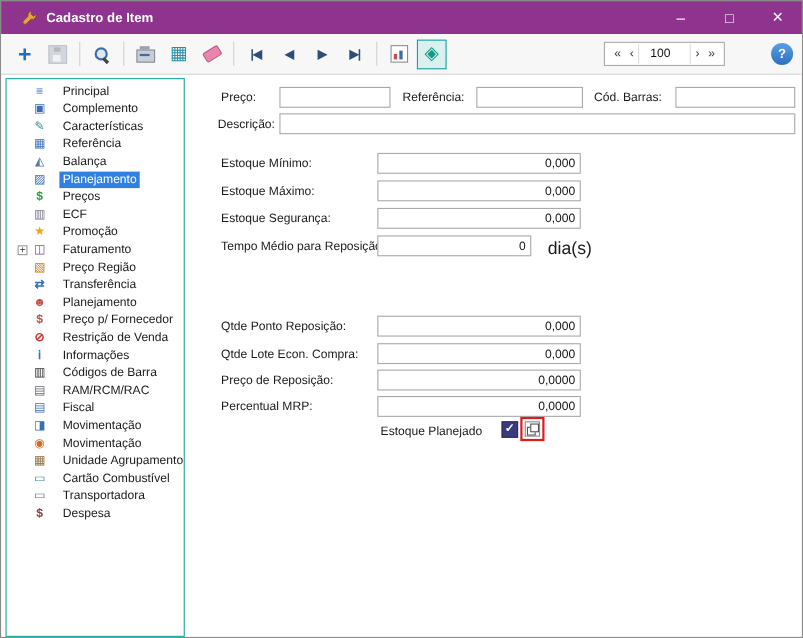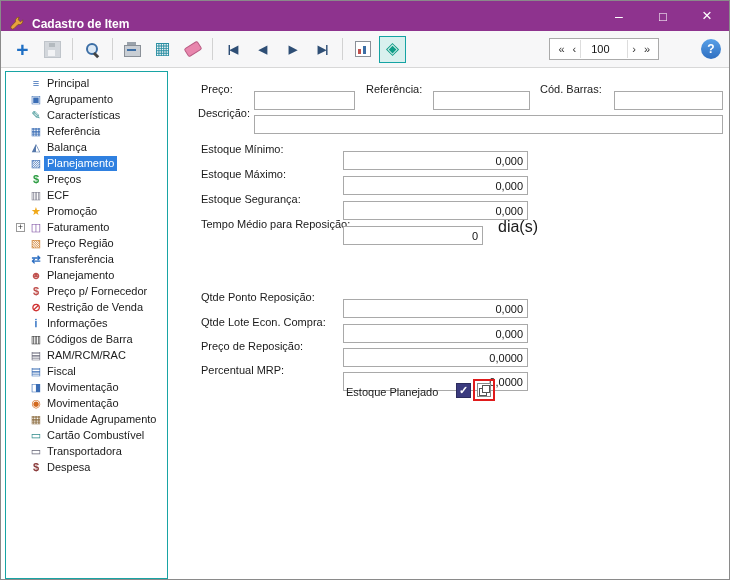--- a/index.html
+++ b/index.html
@@ -1,19 +1,19 @@
 <!DOCTYPE html>
 <html><head>
 <meta charset="utf-8">
 <style>
   html,body{margin:0;padding:0;background:#cfcfcf;font-family:"Liberation Sans",sans-serif;}
   .window{position:relative;width:730px;height:580px;background:#ffffff;border:1px solid #8a8a8a;box-sizing:border-box;overflow:hidden;}
 
   
-  .titlebar{position:absolute;left:0;top:0;right:0;height:30px;background:#8e338e;display:flex;align-items:flex-end;padding-left:8px;box-sizing:border-box;}
+  .titlebar{position:absolute;left:0;top:0;right:0;height:30px;background:#8e338e;display:flex;align-items:center;padding-left:18px;box-sizing:border-box;}
   .app-icon{width:16px;height:16px;margin-right:7px;display:flex;align-items:center;justify-content:center;}
   .title{color:#fff;font-size:12px;font-weight:700;flex:1;}
   .win-btn{width:44px;height:30px;display:flex;align-items:center;justify-content:center;color:#fff;font-size:14px;cursor:default;}
   .win-btn.max{font-size:13px;}
   .win-btn.close{font-size:17px;}
 
   
   .toolbar{position:absolute;left:0;top:30px;right:0;height:37px;background:#f7f7f8;border-bottom:1px solid #d8d8d8;display:flex;align-items:center;padding:0 8px;box-sizing:border-box;}
   .tb{width:27px;height:27px;display:flex;align-items:center;justify-content:center;margin-right:3px;border:1px solid transparent;box-sizing:border-box;}
   .tb.disabled{opacity:.55;}
@@ -43,21 +43,21 @@
   .pg-val{font-size:11px;color:#111;padding:0 10px;min-width:26px;text-align:left;border-left:1px solid #ddd;border-right:1px solid #ddd;line-height:18px;}
   .help-btn{width:20px;height:20px;border-radius:50%;background:linear-gradient(#58a0e8,#2f6fc0);color:#fff;font-size:12px;font-weight:700;display:flex;align-items:center;justify-content:center;}
 
   
   .tree-panel{position:absolute;left:4px;top:70px;width:163px;height:508px;border:1px solid #18a4a4;background:#fff;box-sizing:border-box;overflow:hidden;padding-top:3px;}
   .tree-item{display:flex;align-items:center;height:16px;font-size:11px;color:#1a1a1a;padding-left:8px;white-space:nowrap;}
   .expander{width:14px;height:16px;display:flex;align-items:center;justify-content:center;flex:0 0 14px;}
   .expander.box{width:9px;height:9px;flex:0 0 9px;margin:0 3px 0 2px;border:1px solid #9a9a9a;background:#fff;font-size:9px;line-height:7px;color:#333;justify-content:center;box-sizing:border-box;}
   .tree-icon{width:16px;flex:0 0 16px;text-align:center;font-size:11px;line-height:16px;}
   .tree-icon::before{display:inline-block;}
-  .tree-label{padding:1px 3px;line-height:13px;}
+  .tree-label{padding:1px 3px;line-height:13px;margin-left:10px;}
   .tree-item.selected .tree-label{background:#2f80e0;color:#fff;}
 
   .ic-list-icon::before{content:"≡";color:#3a6db5;font-weight:700;}
   .ic-notes-icon::before{content:"▣";color:#3a6db5;}
   .ic-pencil-icon::before{content:"✎";color:#2e8b8b;}
   .ic-reference-icon::before{content:"▦";color:#3a6db5;}
   .ic-scale-icon::before{content:"◭";color:#5577aa;}
   .ic-planning-icon::before{content:"▨";color:#3a6db5;}
   .ic-money-icon::before{content:"$";color:#2f9e44;font-weight:700;}
   .ic-printer2-icon::before{content:"▥";color:#778;}
@@ -74,21 +74,21 @@
   .ic-fiscal-icon::before{content:"▤";color:#3a6db5;}
   .ic-movement-icon::before{content:"◨";color:#3a6db5;}
   .ic-location-icon::before{content:"◉";color:#d2691e;}
   .ic-grouping-icon::before{content:"▦";color:#8b6b3d;}
   .ic-fuel-card-icon::before{content:"▭";color:#2e8b8b;}
   .ic-truck-icon::before{content:"▭";color:#667;}
   .ic-expense-icon::before{content:"$";color:#8b3d3d;font-weight:700;}
 
   
   .lbl{position:absolute;font-size:11px;color:#1a1a1a;white-space:nowrap;}
-  .inp{position:absolute;height:19px;border:1px solid #a9a9a9;background:#fff;font-family:"Liberation Sans",sans-serif;font-size:11px;padding:0 4px;box-sizing:border-box;color:#111;margin-top:12px;}
+  .inp{position:absolute;height:19px;border:1px solid #a9a9a9;background:#fff;font-family:"Liberation Sans",sans-serif;font-size:11px;padding:0 4px;box-sizing:border-box;color:#111;}
   .inp.num{text-align:right;}
   .suffix{position:absolute;font-size:16px;color:#1a1a1a;}
   .checkbox{position:absolute;width:15px;height:15px;background:#3a3a7e;border:1px solid #2c2c5e;display:flex;align-items:center;justify-content:center;box-sizing:border-box;}
   .checkbox::before{content:"✓";color:#fff;font-size:11px;font-weight:700;line-height:1;}
   .annotation{position:absolute;border:2px solid #e01b1b;padding:2px;display:flex;}
   .small-btn{width:14px;height:14px;background:#fff;border:1px solid #8a8a8a;position:relative;box-sizing:border-box;}
   .small-btn::before{content:"";position:absolute;left:1px;top:4px;width:6px;height:6px;border:1px solid #555;background:#fff;}
   .small-btn::after{content:"";position:absolute;left:4px;top:1px;width:6px;height:6px;border:1px solid #555;background:#fff;}
 </style>
 </head>
@@ -162,21 +162,21 @@
 
   <div class="tree-panel">
       <div class="tree-item">
         <span class="expander"></span>
         <span class="tree-icon ic-list-icon"></span>
         <span class="tree-label">Principal</span>
       </div>
       <div class="tree-item">
         <span class="expander"></span>
         <span class="tree-icon ic-notes-icon"></span>
-        <span class="tree-label">Agrupamento</span>
+        <span class="tree-label">Complemento</span>
       </div>
       <div class="tree-item">
         <span class="expander"></span>
         <span class="tree-icon ic-pencil-icon"></span>
         <span class="tree-label">Características</span>
       </div>
       <div class="tree-item">
         <span class="expander"></span>
         <span class="tree-icon ic-reference-icon"></span>
         <span class="tree-label">Referência</span>

